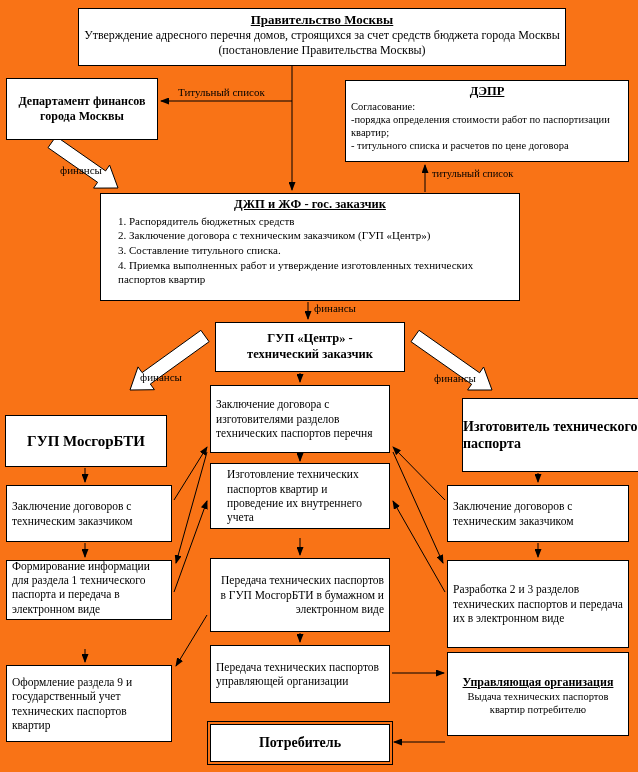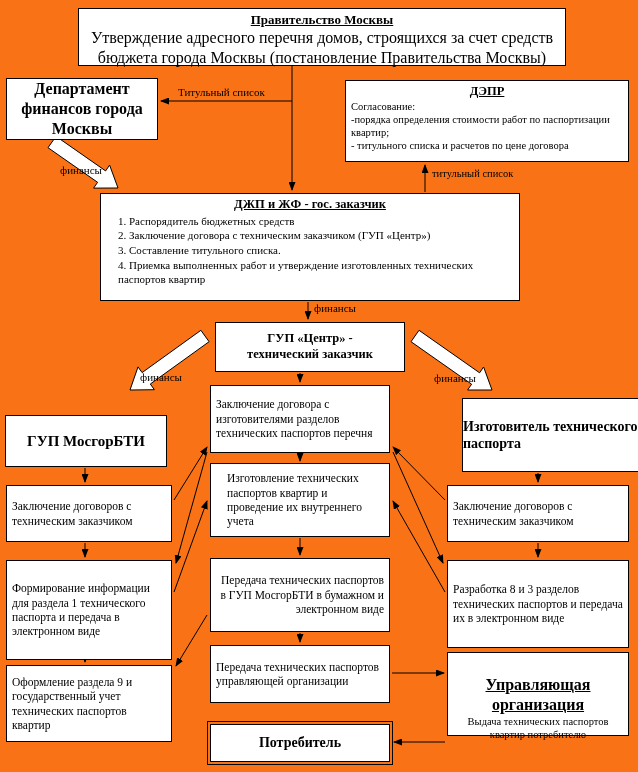--- a/index.html
+++ b/index.html
@@ -8,21 +8,21 @@
   .canvas { position:relative; width:638px; height:772px; background:#f97316; overflow:hidden; }
   svg.layer { position:absolute; left:0; top:0; z-index:1; }
   .box { position:absolute; border:1px solid #000; background:#fff; z-index:2;
          font-size:11.5px; line-height:1.25; padding:3px 5px; }
   .vcenter { display:flex; flex-direction:column; justify-content:center; }
   .center-text { text-align:center; }
   .bold { font-weight:bold; }
   .underline { text-decoration:underline; }
   .t10 { font-size:10.5px; }
   .t11 { font-size:11px; }
-  .t12 { font-size:16px; }
+  .t12 { font-size:12px; }
   .t125 { font-size:12.5px; }
   .t13 { font-size:13px; }
   .t14 { font-size:14px; }
   .t15 { font-size:15px; }
   .lbl { position:absolute; z-index:3; font-size:11px; white-space:nowrap; }
   .dzhp-item { margin-bottom:1px; }
   .double-border { outline:1px solid #000; outline-offset:2px; }
 </style>
 </head>
 <body>
@@ -110,45 +110,45 @@
     <div>ГУП МосгорБТИ</div>
   </div>
 
   <div class="box bold t14 vcenter" style="left:462px;top:398px;width:182px;height:74px;padding:4px 0;">
     <div>Изготовитель технического паспорта</div>
   </div>
 
   <div class="box vcenter" style="left:210px;top:385px;width:180px;height:68px;">
     <div>Заключение договора с изготовителями разделов технических паспортов перечня</div>
   </div>
-  <div class="box vcenter" style="left:210px;top:463px;width:180px;height:74px;padding-left:16px;">
+  <div class="box vcenter" style="left:210px;top:463px;width:180px;height:66px;padding-left:16px;">
     <div>Изготовление технических паспортов квартир  и проведение их внутреннего учета</div>
   </div>
   <div class="box vcenter" style="left:210px;top:558px;width:180px;height:74px;text-align:right;">
     <div>Передача технических паспортов в ГУП МосгорБТИ в бумажном и электронном виде</div>
   </div>
   <div class="box vcenter" style="left:210px;top:645px;width:180px;height:58px;">
     <div>Передача технических паспортов управляющей организации</div>
   </div>
 
   <div class="box vcenter" style="left:6px;top:485px;width:166px;height:57px;">
     <div>Заключение договоров с техническим заказчиком</div>
   </div>
-  <div class="box vcenter" style="left:6px;top:560px;width:166px;height:100px;">
+  <div class="box vcenter" style="left:6px;top:560px;width:166px;height:60px;justify-content:flex-end;">
     <div>Формирование информации для  раздела 1 технического паспорта и передача в электронном виде</div>
   </div>
   <div class="box vcenter" style="left:6px;top:665px;width:166px;height:77px;">
     <div>Оформление раздела 9 и государственный учет технических паспортов квартир</div>
   </div>
 
   <div class="box vcenter" style="left:447px;top:485px;width:182px;height:57px;">
     <div>Заключение договоров с техническим заказчиком</div>
   </div>
   <div class="box vcenter" style="left:447px;top:560px;width:182px;height:88px;">
-    <div>Разработка 8 и 3 разделов технических паспортов и передача их в электронном виде</div>
+    <div>Разработка 2 и 3 разделов технических паспортов и передача их в электронном виде</div>
   </div>
   <div class="box center-text" style="left:447px;top:652px;width:182px;height:84px;padding-top:22px;">
     <div class="bold underline t12">Управляющая организация</div>
     <div class="t10">Выдача технических паспортов квартир потребителю</div>
   </div>
 
   <div class="box double-border center-text vcenter bold t14" style="left:210px;top:724px;width:180px;height:38px;">
     <div>Потребитель</div>
   </div>
 

